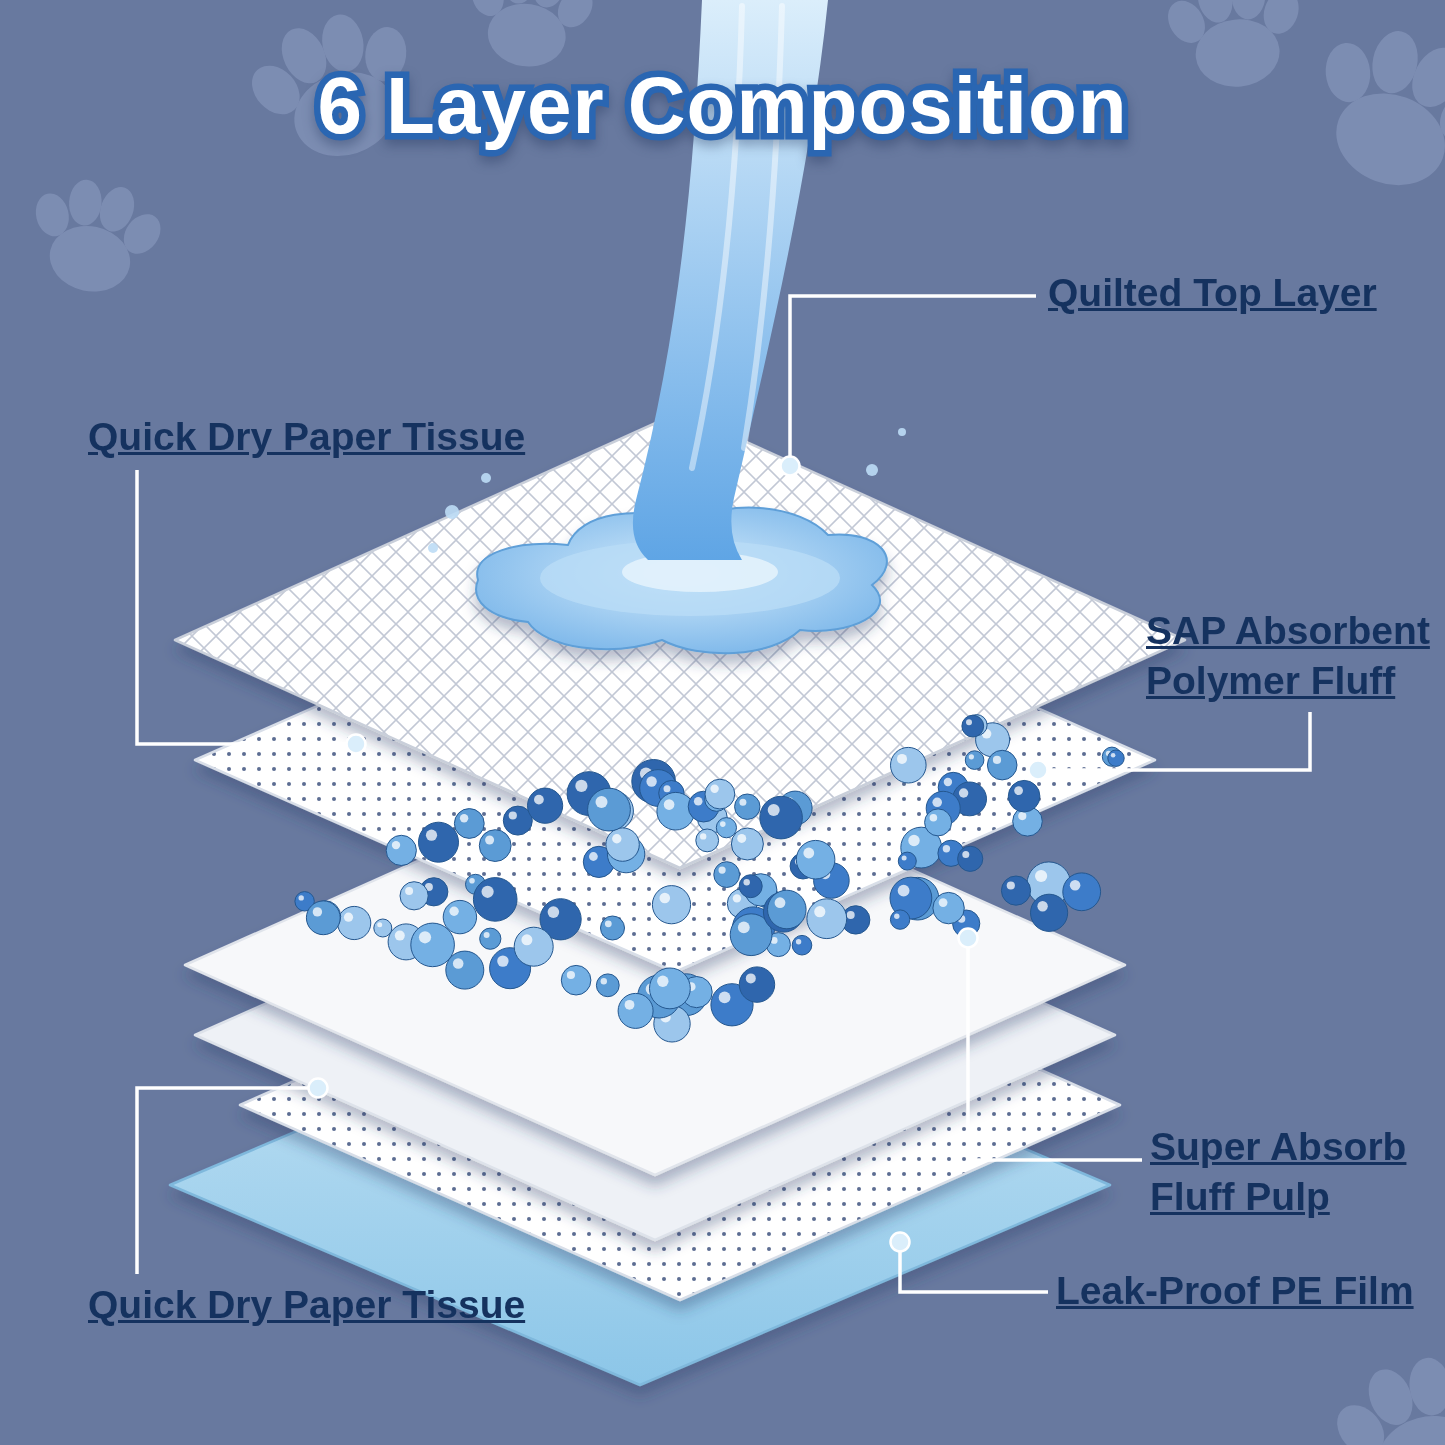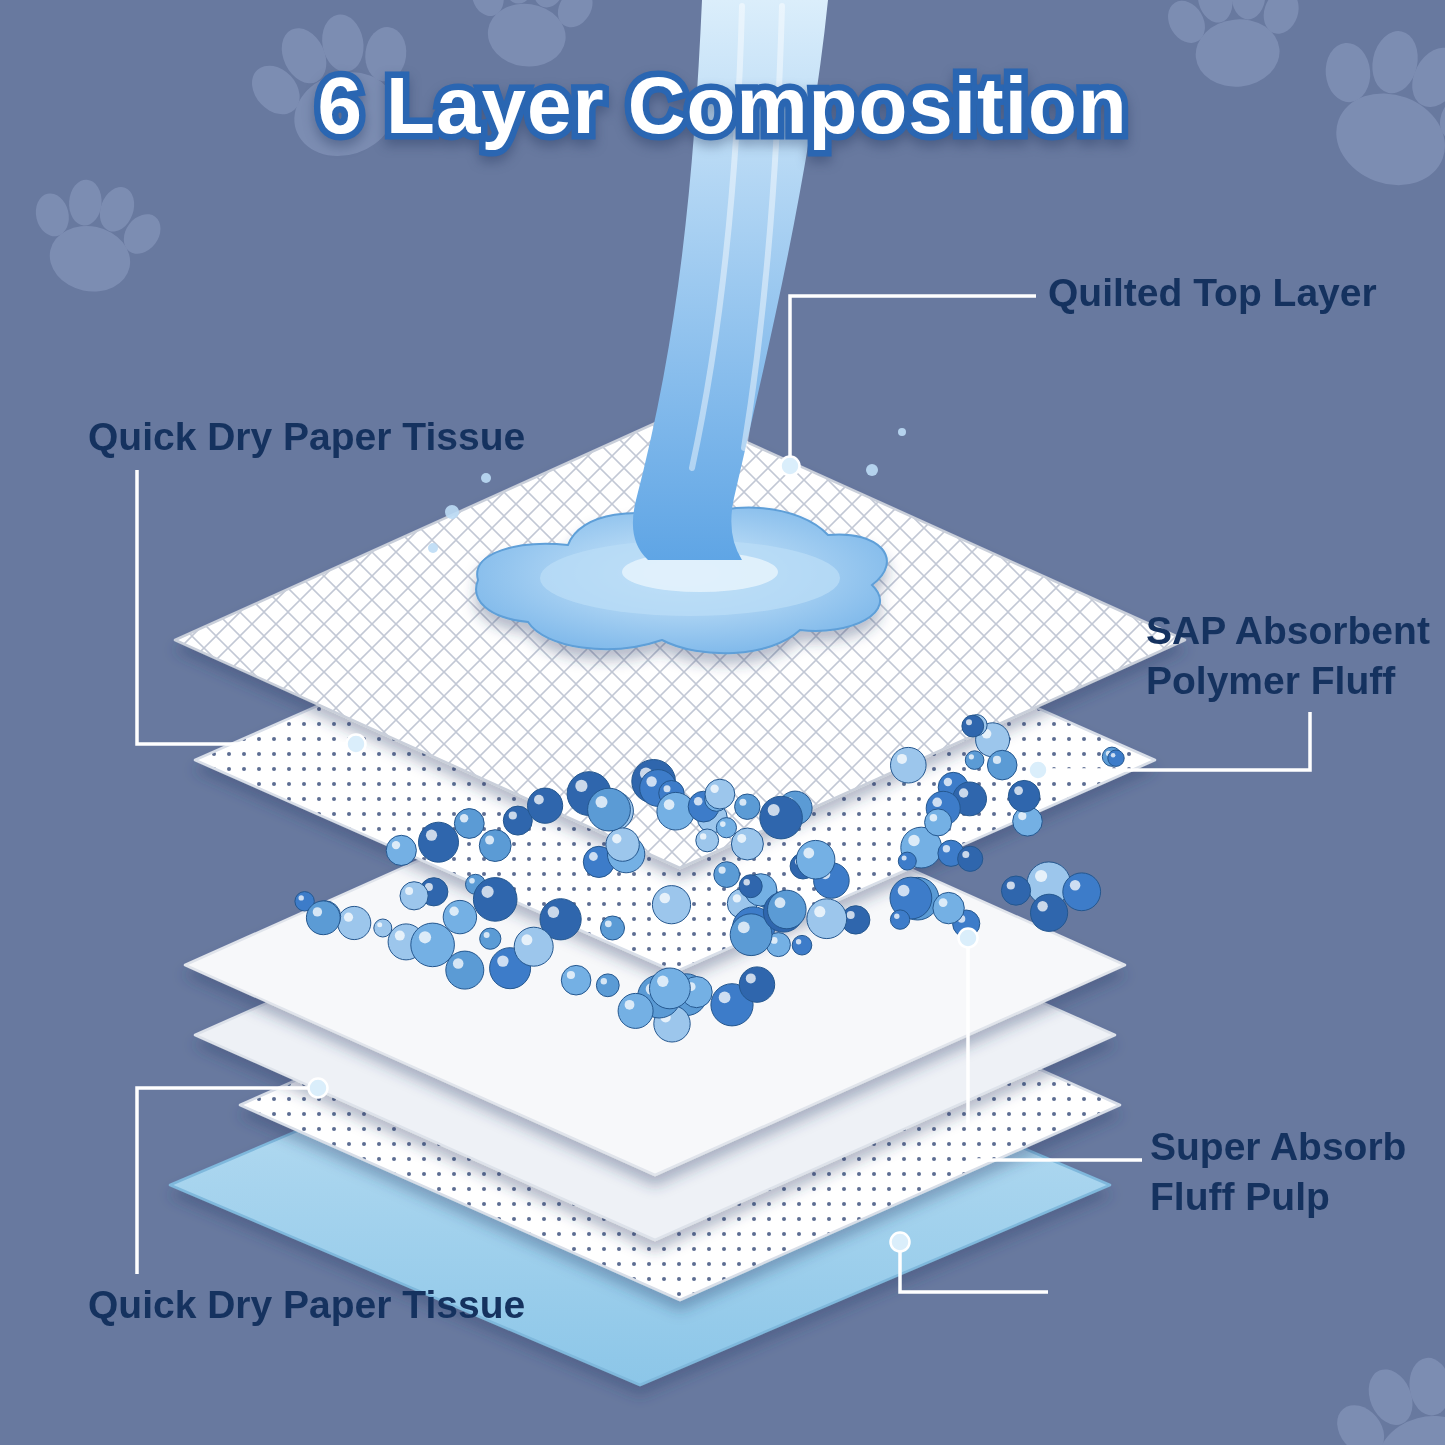--- a/index.html
+++ b/index.html
@@ -10,21 +10,21 @@
   
   .title{position:absolute;top:60px;left:0;width:100%;text-align:center;margin:0;
          font-size:80px;font-weight:700;letter-spacing:1px;color:#fff;
          filter:drop-shadow(0 6px 6px rgba(24,44,84,.35));}
   .title::before{content:attr(data-text);position:absolute;left:0;top:0;width:100%;
          -webkit-text-stroke:13px var(--title_outline,#2a66b2);color:var(--title_outline,#2a66b2);}
   .title .fill{position:relative;color:#fff;}
 
   
   .label{position:absolute;font-weight:700;font-size:39px;line-height:1.28;
-         color:var(--label_text,#15325f);}
+         color:var(--label_text,#15325f);text-decoration:underline;}
   .label-quilted       {left:1048px;top:268px;width:370px;}
   .label-tissue-top    {left:88px;  top:412px;width:470px;}
   .label-sap           {left:1146px;top:606px;width:300px;}
   .label-fluff         {left:1150px;top:1122px;width:270px;}
   .label-film          {left:1056px;top:1266px;width:380px;}
   .label-tissue-bottom {left:88px;  top:1280px;width:470px;}
 
   
   .paw{fill:var(--paw_print,#8595ba);opacity:.72;}
   .layer{stroke-linejoin:round;}
@@ -342,15 +342,16 @@
   </svg>
 
   <h1 class="title" data-text="6 Layer Composition">
     <span class="fill">6 Layer Composition</span>
   </h1>
 
   <div class="label label-quilted">Quilted Top Layer</div>
   <div class="label label-tissue-top">Quick Dry Paper Tissue</div>
   <div class="label label-sap">SAP Absorbent Polymer Fluff</div>
   <div class="label label-fluff">Super Absorb Fluff Pulp</div>
+  <div class="label label-film">Leak-Proof PE Film</div>
   <div class="label label-tissue-bottom">Quick Dry Paper Tissue</div>
 
 </div>
 
 </body></html>

